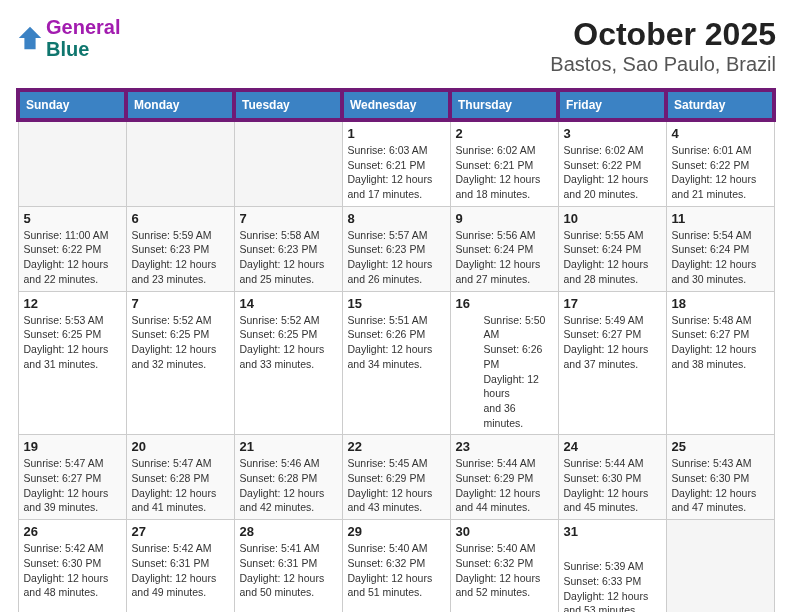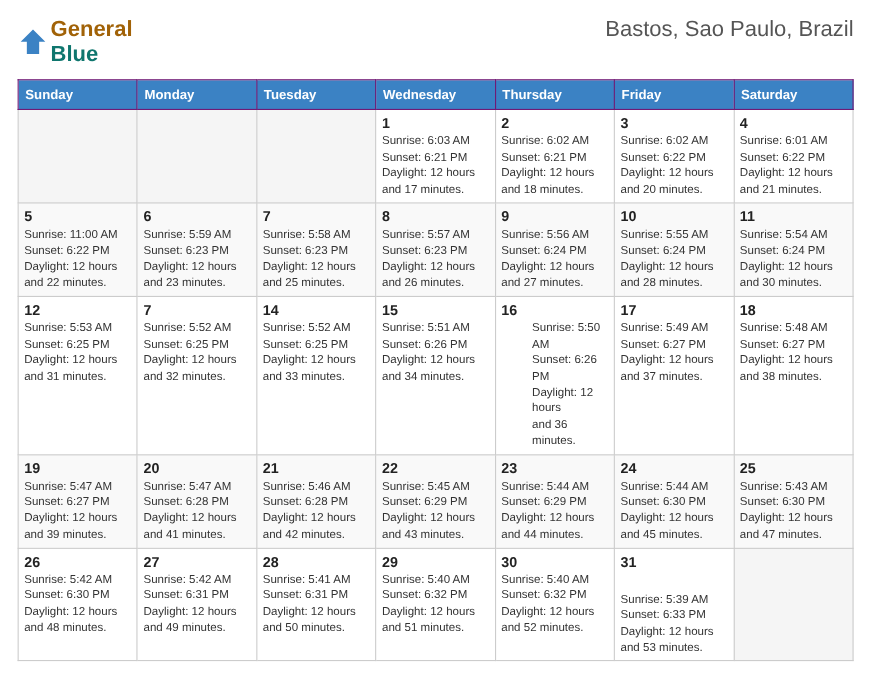--- a/index.html
+++ b/index.html
@@ -20,21 +20,21 @@
       display: flex;
       align-items: center;
     }
     .logo-text {
       font-size: 20px;
       font-weight: bold;
       color: #1a1a2e;
       line-height: 1.1;
     }
     .logo-text span {
-      color: #a16207;
+      color: #a21caf;
     }
     .logo-icon {
       width: 28px;
       height: 28px;
       margin-right: 2px;
     }
     .title-block {
       text-align: right;
     }
     .month-title {
@@ -51,21 +51,21 @@
       border-collapse: collapse;
       font-size: 11px;
     }
     .calendar-table th {
       background-color: #3b82c4;
       color: #fff;
       text-align: left;
       padding: 6px 6px;
       font-size: 12px;
       font-weight: bold;
-      border: 1px solid #701a75;
+      border: 4px solid #701a75;
     }
     .calendar-table td {
       border: 1px solid #ccc;
       vertical-align: top;
       padding: 4px 5px;
       width: calc(100%/7);
       min-height: 80px;
       height: 85px;
       background: #fff;
     }
@@ -95,20 +95,21 @@
   <div class="logo">
     <svg class="logo-icon" viewBox="0 0 40 40">
       <polygon points="20,4 36,20 28,20 28,36 12,36 12,20 4,20" fill="#3b82c4"></polygon>
     </svg>
     <div class="logo-text">
       <span>General</span><br>
       <span style="color:#0f766e;">Blue</span>
     </div>
   </div>
   <div class="title-block">
+    <div class="month-title">October 2025</div>
     <div class="location-title">Bastos, Sao Paulo, Brazil</div>
   </div>
 </div>
 
 <table class="calendar-table">
   <thead>
     <tr>
     <th>Sunday</th>
         <th>Monday</th>
         <th>Tuesday</th>

